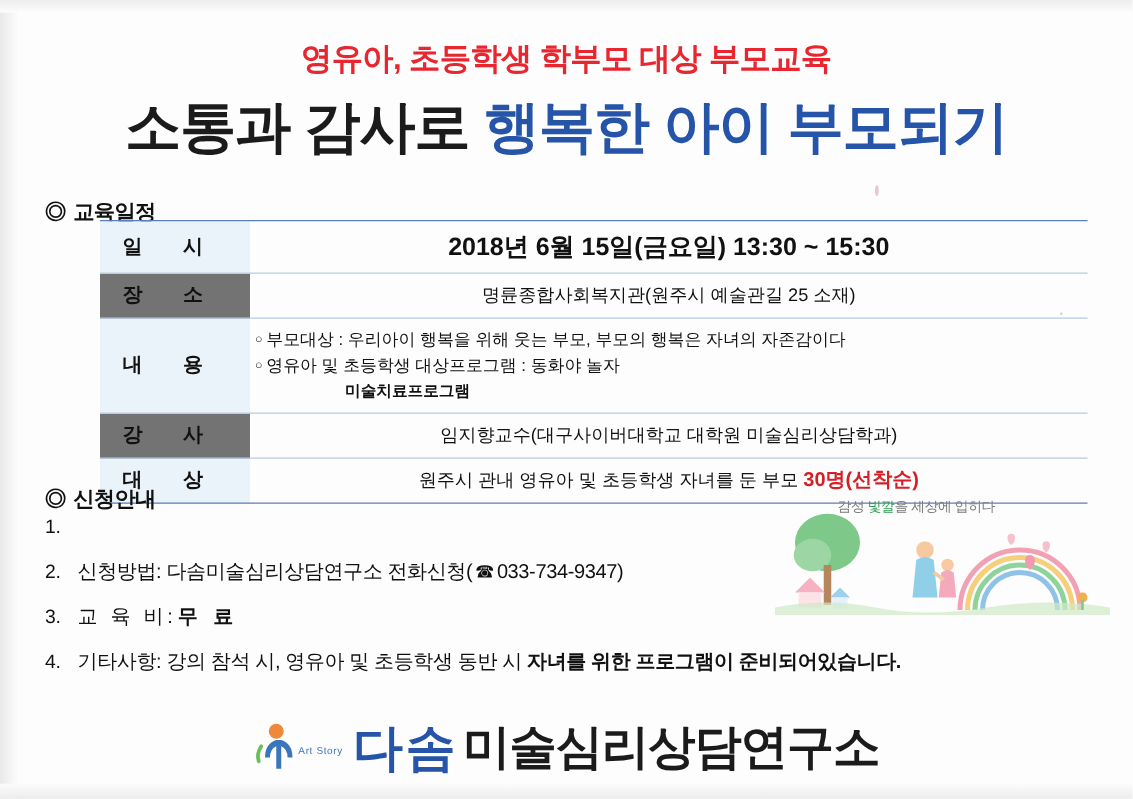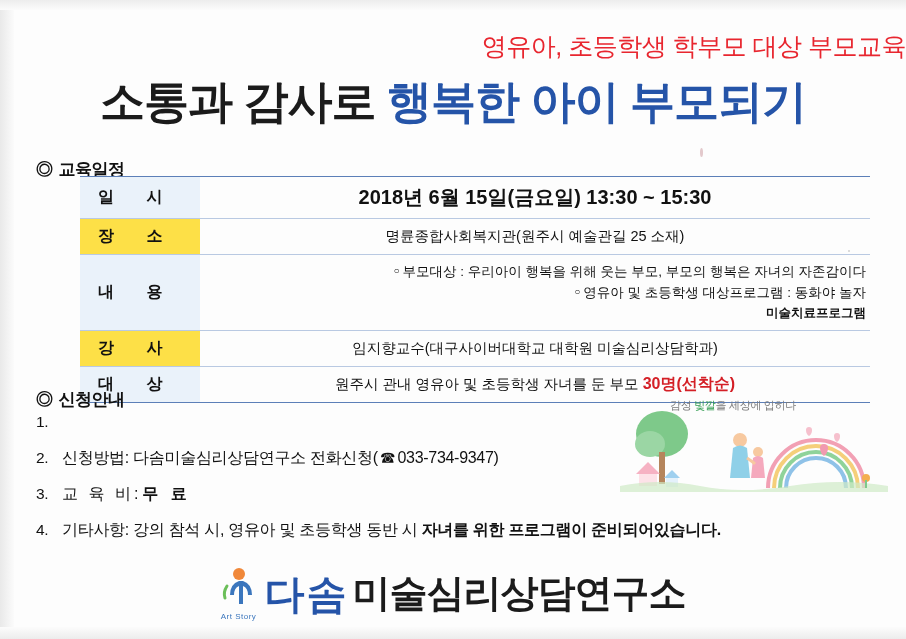--- a/index.html
+++ b/index.html
@@ -36,23 +36,23 @@
     position: absolute;
     left: 0; right: 0; bottom: 0; height: 12px;
     background: linear-gradient(0deg, #ececec 0%, #fcfcfc 100%);
   }
 
   
   .subtitle {
     position: absolute;
     top: 30px;
     left: 0; right: 0;
-    text-align: right;
+    text-align: center;
     font-size: 25px;
-    font-weight: normal;
+    font-weight: bold;
     color: #e8262f;
     letter-spacing: -0.5px;
   }
   .maintitle {
     position: absolute;
     top: 72px;
     left: 0; right: 0;
     text-align: center;
     font-size: 45px;
     font-weight: bold;
@@ -94,31 +94,31 @@
   .label-cell {
     width: 112px;
     text-align: left;
     font-weight: bold;
     font-size: 16px;
     letter-spacing: 14px;
     text-indent: 14px;
     color: #111;
     background: #eaf2fa;
   }
-  .row-alt .label-cell { background: #fde047; }
+  .row-alt .label-cell { background: #737373; }
   .val-cell {
     text-align: center;
     color: #111;
   }
   .val-strong {
     font-weight: bold;
     font-size: 20px;
   }
   .content-cell {
-    text-align: right;
+    text-align: left;
     padding-left: 48px;
     line-height: 1.55;
     font-size: 13.5px;
   }
   .content-cell .bullet { font-size: 10px; vertical-align: 2px; margin-right: 3px; }
   .content-sub {
     display: block;
     margin-left: 72px;
     font-size: 12.5px;
     font-weight: bold;
@@ -183,21 +183,21 @@
     position: absolute;
     left: 0; right: 0;
     bottom: 18px;
     display: flex;
     align-items: center;
     justify-content: center;
     gap: 4px;
   }
   .footer .mark-wrap {
     display: flex;
-    flex-direction: column;
+    flex-direction: row;
     align-items: center;
     margin-right: 4px;
   }
   .footer .artstory {
     font-size: 8px;
     color: #3b76bd;
     letter-spacing: 0.5px;
     margin-top: 2px;
   }
   .footer .brand {

